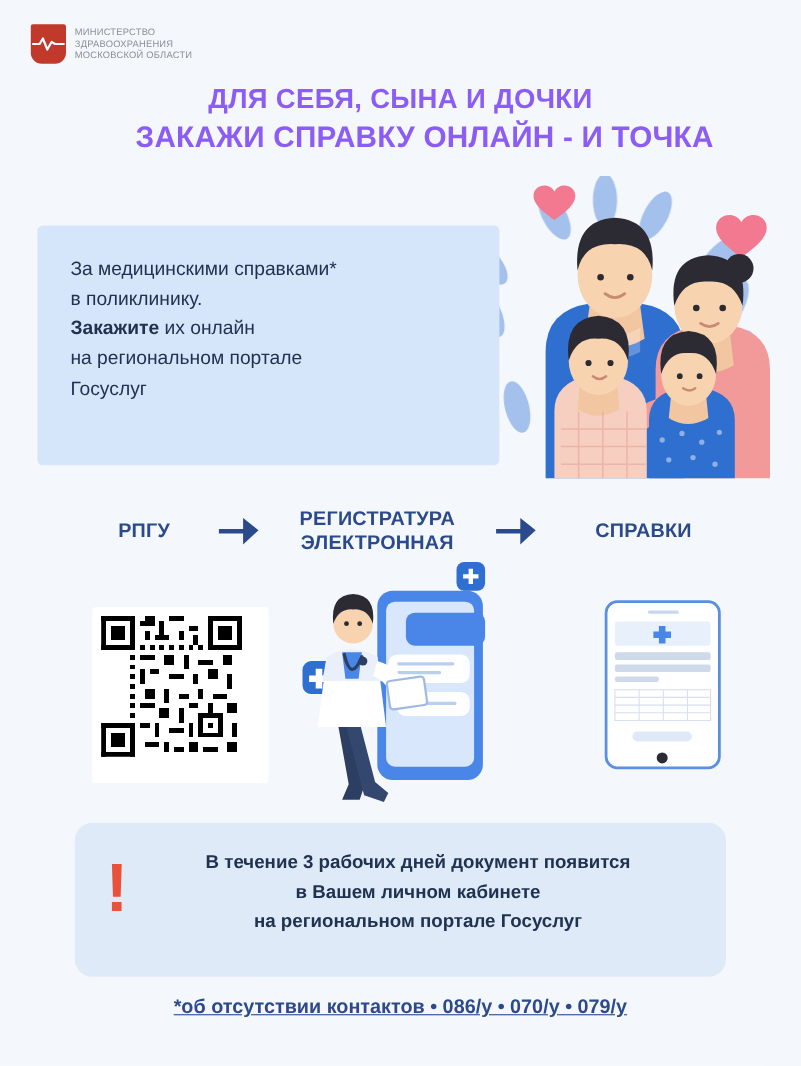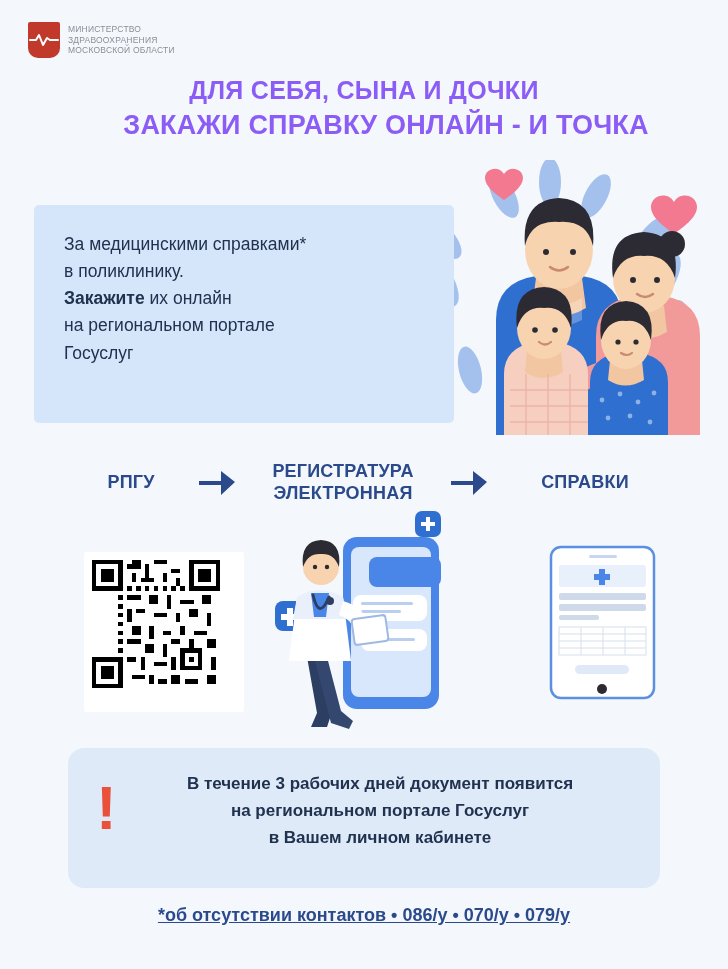--- a/index.html
+++ b/index.html
@@ -495,20 +495,20 @@
       <path d="M36 82 v28 M58 82 v28 M80 82 v28"></path>
     </g>
 
     <rect x="30" y="120" width="54" height="9" rx="4.5" fill="#dfe9f7"></rect>
   </svg>
 
   <div class="note-card">
     <div class="excl">!</div>
     <div class="note-txt">
       <div>В течение 3 рабочих дней документ появится</div>
+      <div>в Вашем личном кабинете</div>
       <div>на региональном портале Госуслуг</div>
-      <div>в Вашем личном кабинете</div>
     </div>
   </div>
 
   <div class="footer">*об отсутствии контактов • 086/у • 070/у • 079/у</div>
 
 </div>
 
 </body></html>

